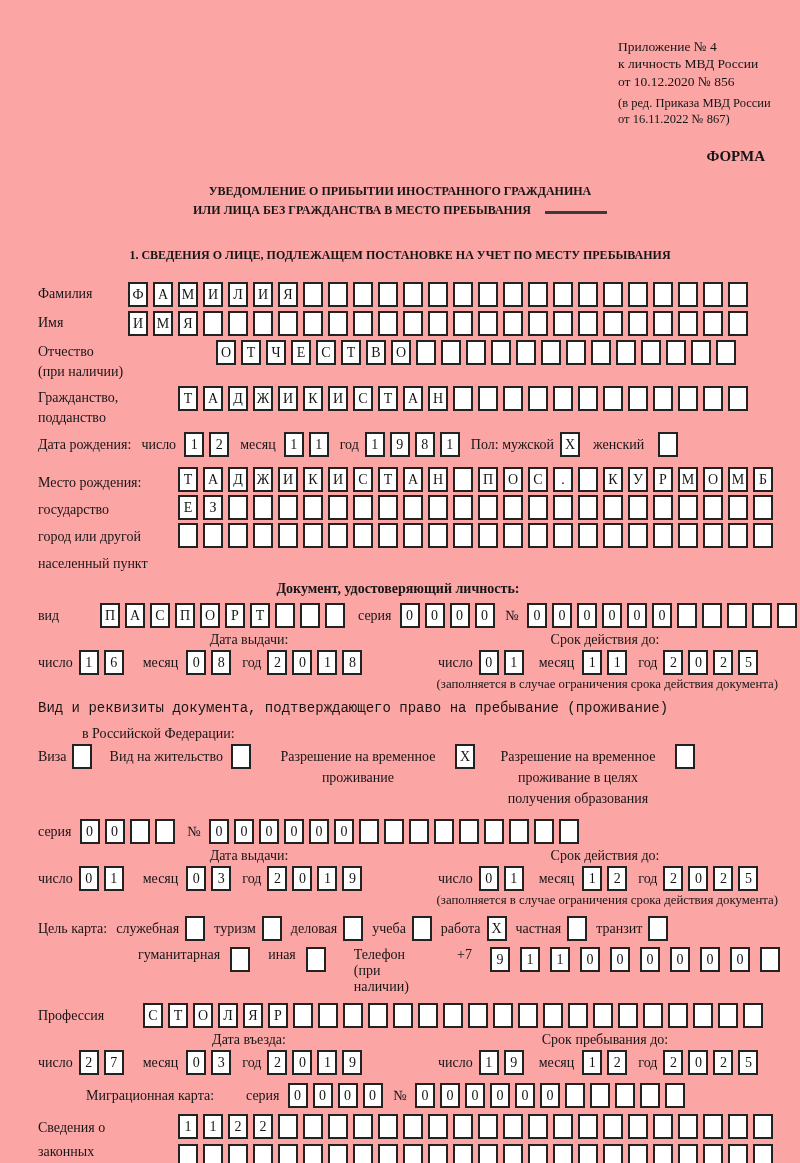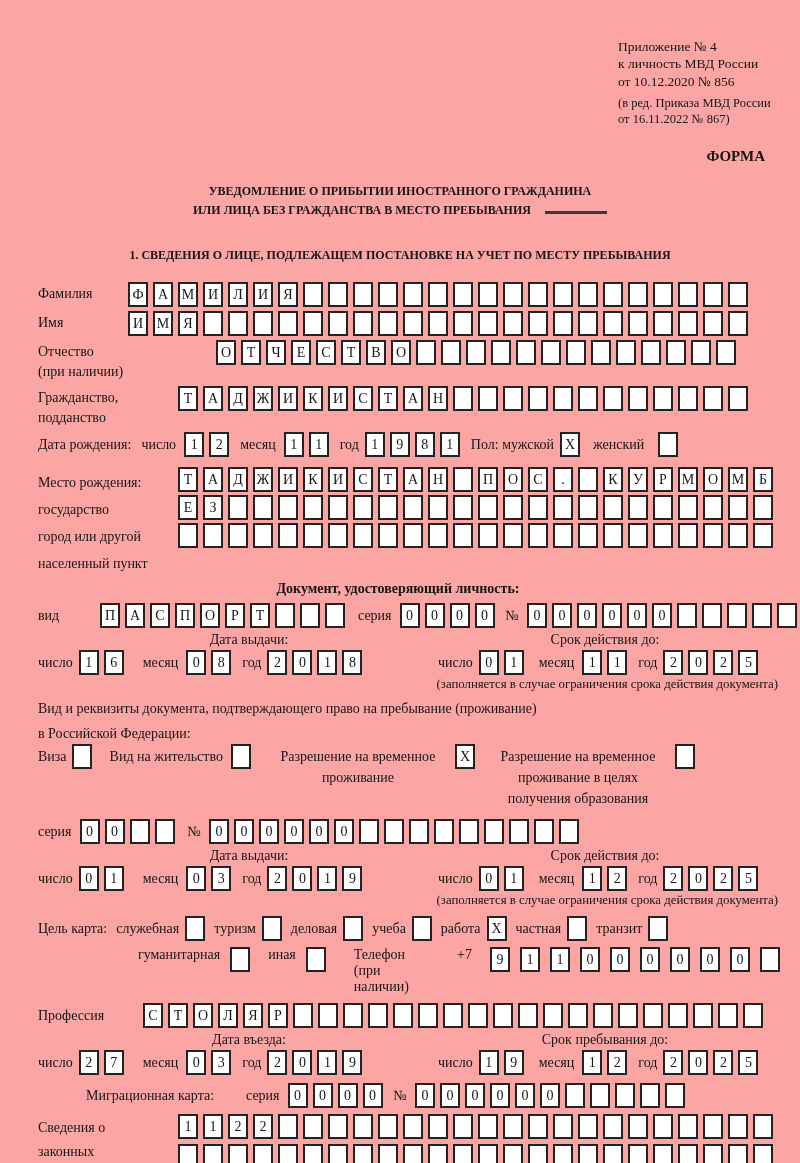--- a/index.html
+++ b/index.html
@@ -402,22 +402,22 @@
               <span class="cell">2</span>
               <span class="cell">0</span>
               <span class="cell">2</span>
               <span class="cell">5</span>
             </span>
         </div>
       </div>
       <div class="dg-note">(заполняется в случае ограничения срока действия документа)</div>
     </div>
 
-    <div class="textline" style="margin-top:6px;">Вид и реквизиты документа, подтверждающего право на пребывание (проживание)</div>
-    <div class="textline" style="margin-top:4px;">в Российской Федерации:</div>
+    <div class="textline" style="margin-top:6px;font-family:Liberation Mono, monospace;">Вид и реквизиты документа, подтверждающего право на пребывание (проживание)</div>
+    <div class="textline" style="margin-top:4px;margin-left:44px;">в Российской Федерации:</div>
 
     <div class="opts">
       <div class="opt">
         <span class="olbl">Виза</span>
         <span class="cell" style="margin-left:5px;"></span>
       </div>
       <div class="opt gap18">
         <span class="olbl">Вид на жительство</span>
         <span class="cell gap18"></span>
       </div>

